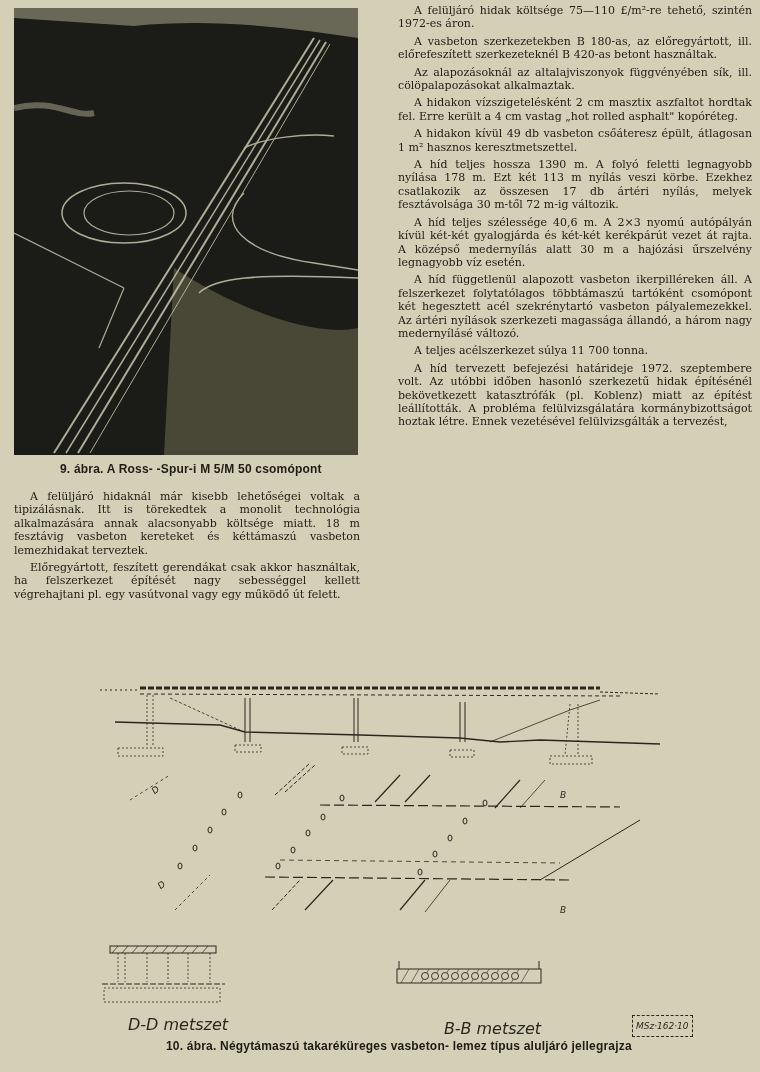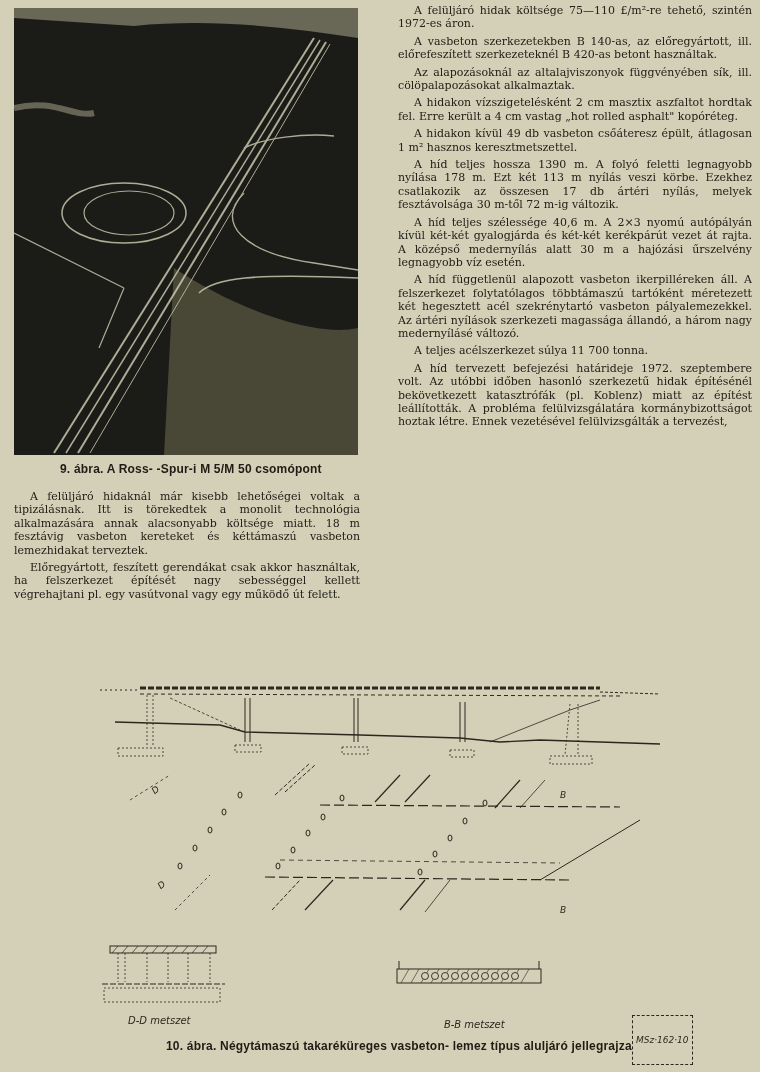--- a/index.html
+++ b/index.html
@@ -21,26 +21,26 @@
   .col { position: absolute; font-size: 11px; line-height: 13.4px; text-align: justify; }
   .col p { margin: 0 0 4px 0; text-indent: 16px; }
   .col-left { left: 14px; top: 490px; width: 346px; }
   .col-right { left: 398px; top: 4px; width: 354px; }
   .drawing { position: absolute; left: 100px; top: 680px; width: 580px; height: 260px; }
   .drawing svg { width: 100%; height: 100%; display: block; }
   .section { position: absolute; }
   .section svg { display: block; }
   .label {
     position: absolute; font-family: "DejaVu Sans", sans-serif; font-style: italic;
-    font-size: 10px; color: #2a281e; white-space: nowrap;
+    font-size: 16px; color: #2a281e; white-space: nowrap;
   }
   .stamp {
     position: absolute; left: 632px; top: 1015px; border: 1px dashed #2a281e;
     font-family: "DejaVu Sans", sans-serif; font-style: italic; font-size: 9px;
-    padding: 19px 3px; color: #2a281e;
+    padding: 5px 3px; color: #2a281e;
   }
   .marker { position: absolute; font-family: "DejaVu Sans", sans-serif; font-style: italic; font-size: 9px; color: #2a281e; }
 </style>
 </head>
 <body>
 
 <div class="photo">
   <svg viewBox="0 0 344 447" preserveAspectRatio="none">
     <rect x="0" y="0" width="344" height="447" fill="#1b1b17"></rect>
     <path d="M0 0 L344 0 L344 30 C280 20 200 10 120 18 L0 10 Z" fill="#8a8772" opacity="0.7"></path>
@@ -63,27 +63,27 @@
 </div>
 <div class="caption" style="left:60px; top:462px;">9. ábra. A Ross- -Spur-i M 5/M 50 csomópont</div>
 
 <div class="col col-left">
   <p>A felüljáró hidaknál már kisebb lehetőségei voltak a tipizálásnak. Itt is törekedtek a monolit technológia alkalmazására annak alacsonyabb költsége miatt. 18 m fesztávig vasbeton kereteket és kéttámaszú vasbeton lemezhidakat terveztek.</p>
   <p>Előregyártott, feszített gerendákat csak akkor használtak, ha felszerkezet építését nagy sebességgel kellett végrehajtani pl. egy vasútvonal vagy egy működő út felett.</p>
 </div>
 
 <div class="col col-right">
   <p>A felüljáró hidak költsége 75—110 £/m²-re tehető, szintén 1972-es áron.</p>
-  <p>A vasbeton szerkezetekben B 140-as, az előregyártott, ill. előrefeszített szerkezeteknél B 420-as betont használtak.</p>
+  <p>A vasbeton szerkezetekben B 180-as, az előregyártott, ill. előrefeszített szerkezeteknél B 420-as betont használtak.</p>
   <p>Az alapozásoknál az altalajviszonyok függvényében sík, ill. cölöpalapozásokat alkalmaztak.</p>
   <p>A hidakon vízszigetelésként 2 cm masztix aszfaltot hordtak fel. Erre került a 4 cm vastag „hot rolled asphalt" kopóréteg.</p>
   <p>A hidakon kívül 49 db vasbeton csőáteresz épült, átlagosan 1 m² hasznos keresztmetszettel.</p>
   <p>A híd teljes hossza 1390 m. A folyó feletti legnagyobb nyílása 178 m. Ezt két 113 m nyílás veszi körbe. Ezekhez csatlakozik az összesen 17 db ártéri nyílás, melyek fesztávolsága 30 m-től 72 m-ig változik.</p>
   <p>A híd teljes szélessége 40,6 m. A 2×3 nyomú autópályán kívül két-két gyalogjárda és két-két kerékpárút vezet át rajta. A középső medernyílás alatt 30 m a hajózási űrszelvény legnagyobb víz esetén.</p>
-  <p>A híd függetlenül alapozott vasbeton ikerpilléreken áll. A felszerkezet folytatólagos többtámaszú tartóként méretezett két hegesztett acél szekrénytartó vasbeton pályalemezekkel. Az ártéri nyílások szerkezeti magassága állandó, a három nagy medernyílásé változó.</p>
+  <p>A híd függetlenül alapozott vasbeton ikerpilléreken áll. A felszerkezet folytatólagos többtámaszú tartóként csomópont két hegesztett acél szekrénytartó vasbeton pályalemezekkel. Az ártéri nyílások szerkezeti magassága állandó, a három nagy medernyílásé változó.</p>
   <p>A teljes acélszerkezet súlya 11 700 tonna.</p>
   <p>A híd tervezett befejezési határideje 1972. szeptembere volt. Az utóbbi időben hasonló szerkezetű hidak építésénél bekövetkezett katasztrófák (pl. Koblenz) miatt az építést leállították. A probléma felülvizsgálatára kormánybizottságot hoztak létre. Ennek vezetésével felülvizsgálták a tervezést,</p>
 </div>
 
 <div class="drawing">
   <svg viewBox="0 0 580 260">
     <g stroke="#2a281e" fill="none">
 
       <path d="M40 8 L500 8" stroke-width="3" stroke-dasharray="6 2"></path>
       <path d="M40 14 L520 16" stroke-width="1" stroke-dasharray="4 3"></path>

